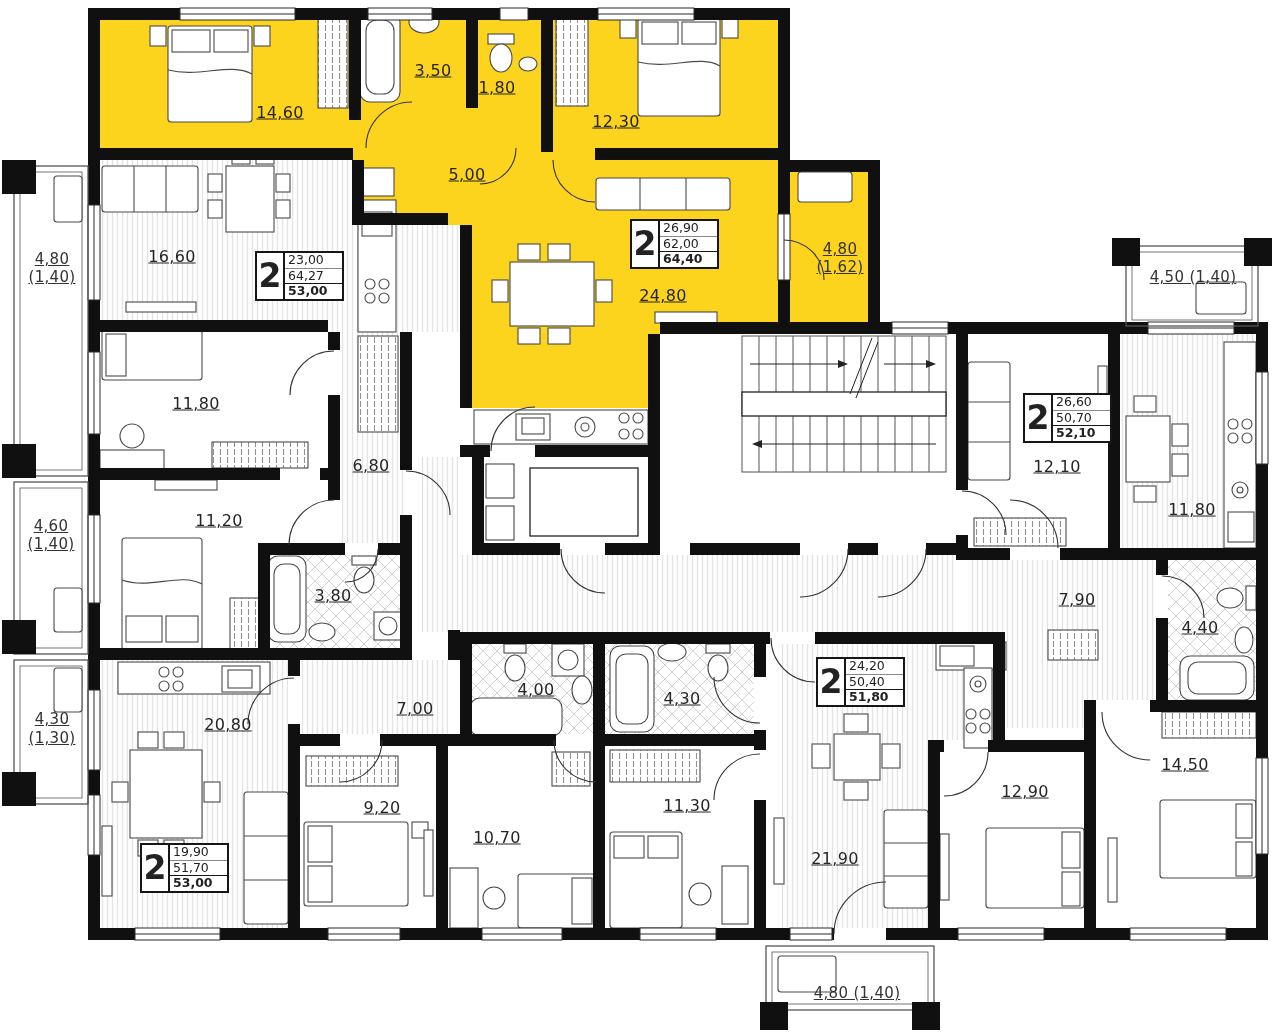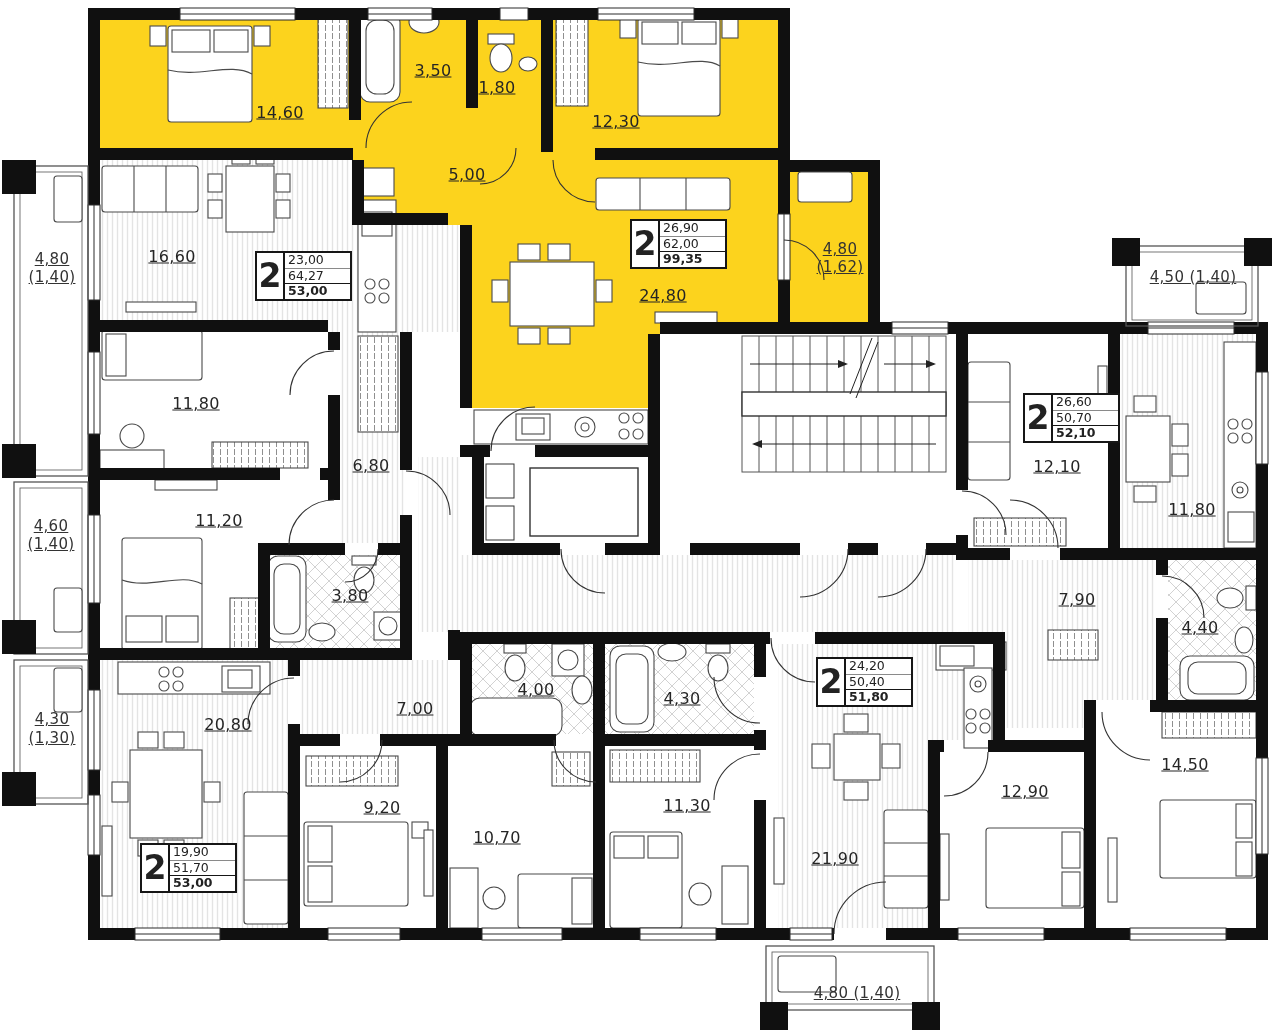--- a/index.html
+++ b/index.html
@@ -6,21 +6,21 @@
   .stage{position:relative;width:1280px;height:1032px;background:#fff;overflow:hidden;
          font-family:"DejaVu Sans","Liberation Sans",sans-serif;color:#222;}
   .stage svg{position:absolute;left:0;top:0;}
   .lbl{position:absolute;transform:translate(-50%,-50%);font-size:16px;letter-spacing:.3px;
        color:#252525;white-space:nowrap;text-decoration:underline;}
   .lbl.sm{font-size:15px;color:#333;}
   .spec{position:absolute;display:flex;background:#fff;border:2px solid #161616;box-sizing:border-box;}
   .spec .n{width:26px;display:flex;align-items:center;justify-content:center;
            font-size:33px;font-weight:600;border-right:2px solid #161616;line-height:1;}
   .spec .vals{display:flex;flex-direction:column;justify-content:center;}
-  .spec .vals div{font-size:12.5px;line-height:14.5px;padding:0 20px 0 3px;text-align:left;
+  .spec .vals div{font-size:12.5px;line-height:14.5px;padding:0 12px 0 3px;text-align:left;
                   border-top:1px solid #8a8a8a;min-width:42px;}
   .spec .vals div:first-child{border-top:none;}
   .spec .vals div.total{font-weight:700;border-top:1.6px solid #161616;}
 </style>
 </head>
 <body>
 
 <div class="stage">
 <svg width="1280" height="1032" viewBox="0 0 1280 1032">
   <defs>
@@ -473,21 +473,21 @@
   <div class="lbl" style="left:497px;top:87px">1,80</div>
   <div class="lbl" style="left:616px;top:121px">12,30</div>
   <div class="lbl" style="left:467px;top:174px">5,00</div>
   <div class="lbl" style="left:663px;top:295px">24,80</div>
   <div class="lbl sm" style="left:840px;top:249px">4,80</div>
   <div class="lbl sm" style="left:840px;top:267px">(1,62)</div>
   <div class="lbl" style="left:172px;top:256px">16,60</div>
   <div class="lbl" style="left:196px;top:403px">11,80</div>
   <div class="lbl" style="left:219px;top:520px">11,20</div>
   <div class="lbl" style="left:371px;top:465px">6,80</div>
-  <div class="lbl" style="left:350px;top:595px">3,80</div>
+  <div class="lbl" style="left:333px;top:595px">3,80</div>
   <div class="lbl sm" style="left:52px;top:259px">4,80</div>
   <div class="lbl sm" style="left:52px;top:277px">(1,40)</div>
   <div class="lbl sm" style="left:51px;top:526px">4,60</div>
   <div class="lbl sm" style="left:51px;top:544px">(1,40)</div>
   <div class="lbl sm" style="left:52px;top:719px">4,30</div>
   <div class="lbl sm" style="left:52px;top:738px">(1,30)</div>
   <div class="lbl" style="left:228px;top:724px">20,80</div>
   <div class="lbl" style="left:382px;top:807px">9,20</div>
   <div class="lbl" style="left:497px;top:837px">10,70</div>
   <div class="lbl" style="left:415px;top:708px">7,00</div>
@@ -502,21 +502,21 @@
   <div class="lbl" style="left:1200px;top:627px">4,40</div>
   <div class="lbl" style="left:1185px;top:764px">14,50</div>
   <div class="lbl sm" style="left:1193px;top:277px">4,50 (1,40)</div>
   <div class="lbl sm" style="left:857px;top:993px">4,80 (1,40)</div>
 
   <div class="spec" style="left:630px;top:219px">
     <div class="n">2</div>
     <div class="vals">
       <div>26,90</div>
       <div>62,00</div>
-      <div class="total">99,35</div>
+      <div class="total">64,40</div>
     </div>
   </div>
   <div class="spec" style="left:255px;top:251px">
     <div class="n">2</div>
     <div class="vals">
       <div>23,00</div>
       <div>64,27</div>
       <div class="total">53,00</div>
     </div>
   </div>

